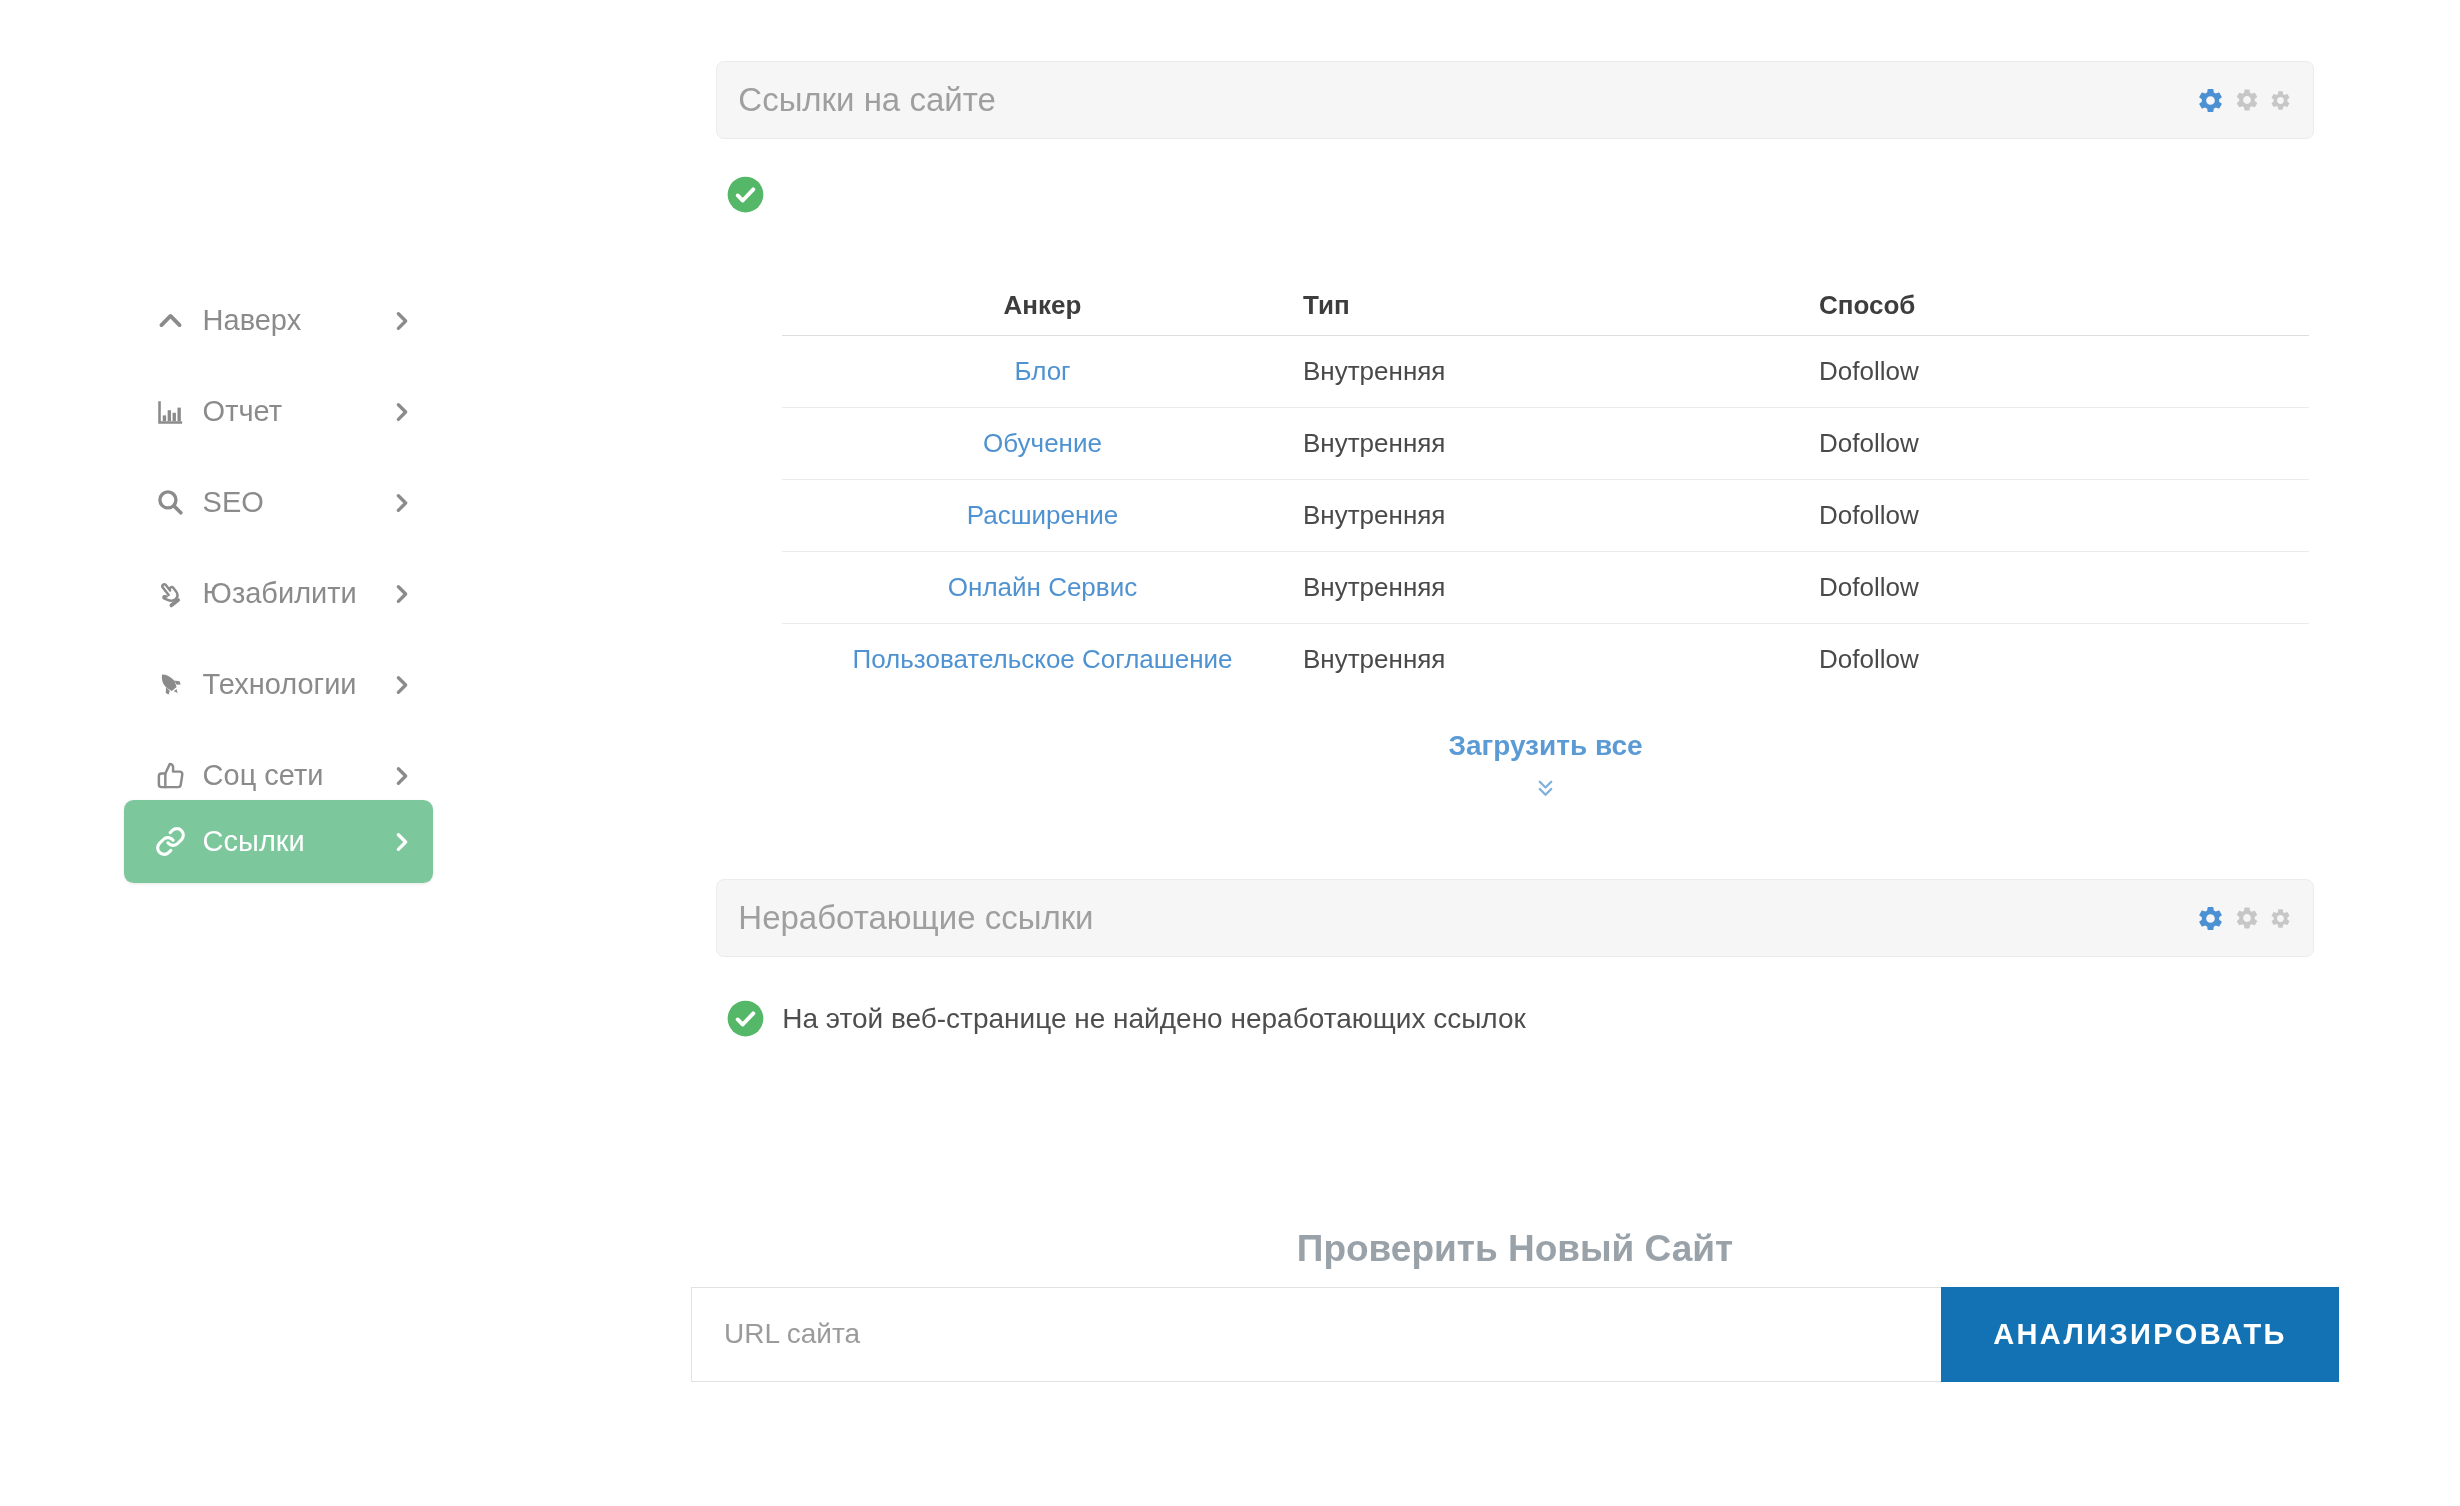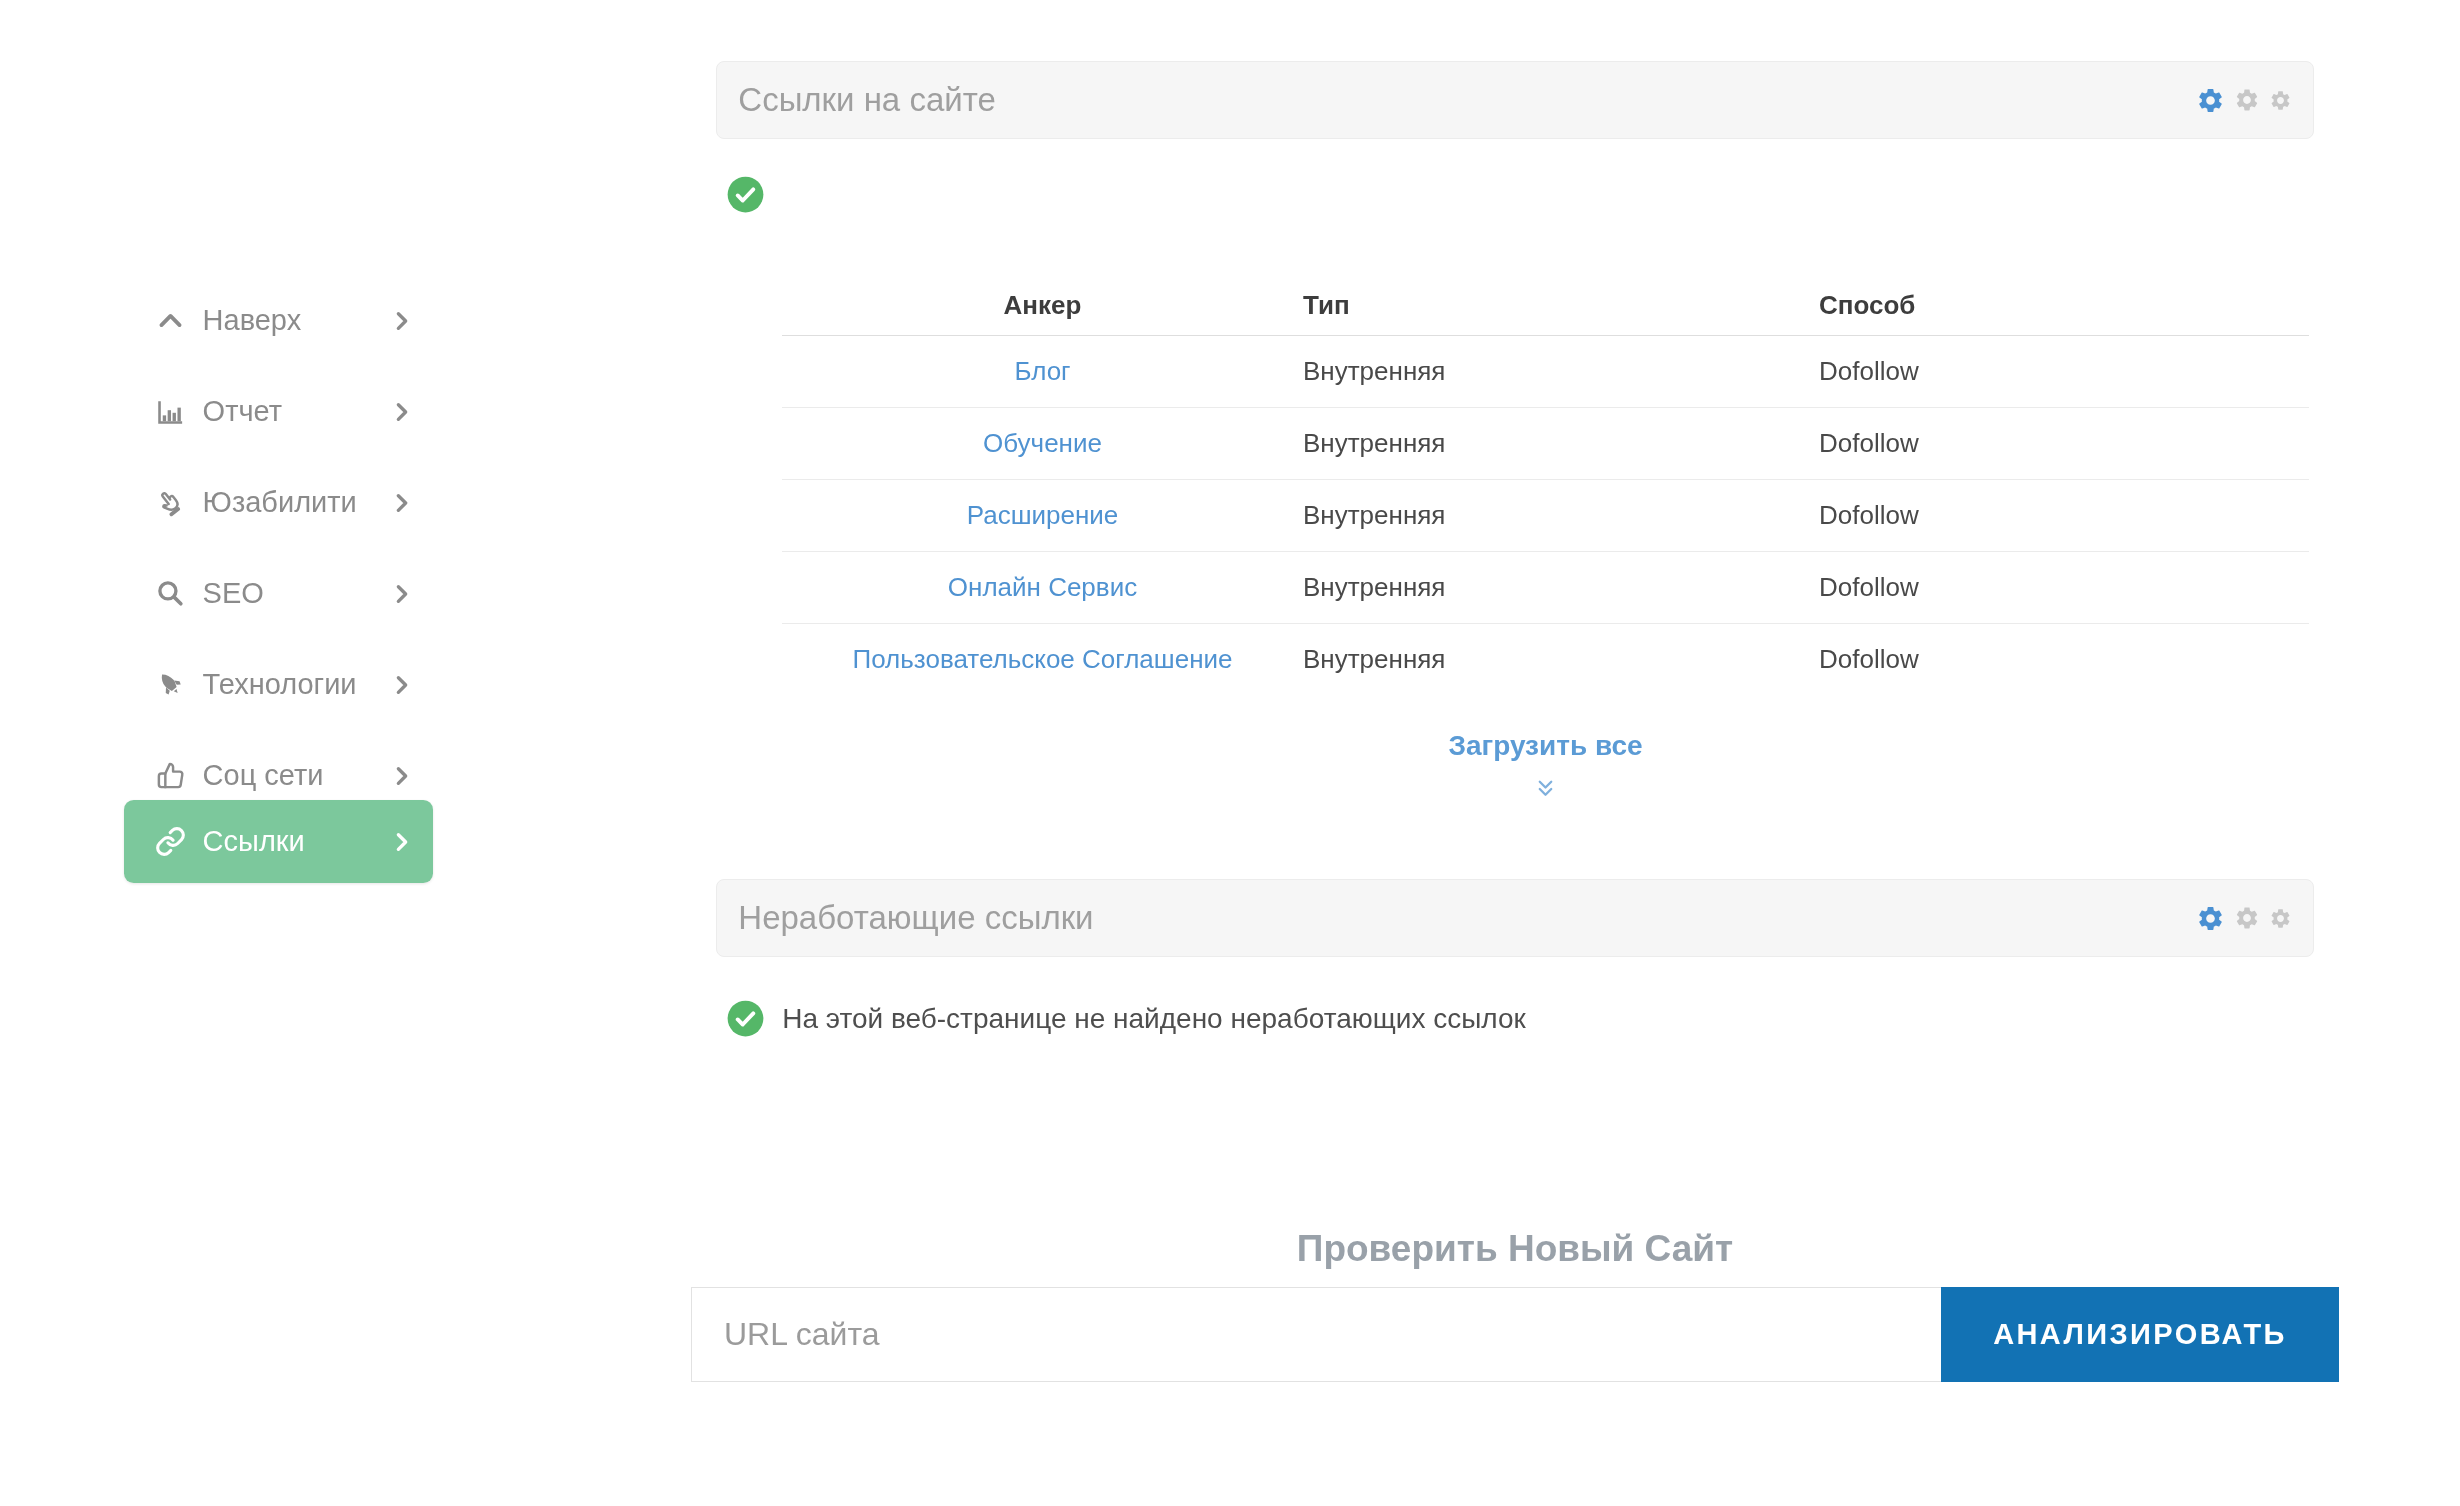--- a/index.html
+++ b/index.html
@@ -46,21 +46,21 @@
   .load-all{position:absolute;left:66px;top:730px;width:1527px;text-align:center;}
   .load-all-link{font-size:28px;font-weight:700;color:var(--load-more-blue,#5b9bd5);text-decoration:none;cursor:pointer;}
   .dc-wrap{margin-top:13.6px;}
   .dbl-chev{color:#7fb0dd;background:none;border:none;padding:0;cursor:pointer;}
   .dbl-chev svg{width:25px;height:25px;display:block;margin:0 auto;}
 
   
   .new-site{position:absolute;left:691px;top:1228px;width:1648px;}
   .ns-heading{margin:0;text-align:center;font-size:37px;font-weight:700;color:#99a1a9;line-height:41px;}
   .ns-form{display:flex;margin-top:17.5px;}
-  .url-input{flex:1;height:95px;border:1.9px solid #e2e2e2;border-right:none;padding:0 32px;font-size:32px;
+  .url-input{flex:1;height:95px;border:1.9px solid #e2e2e2;border-right:none;padding:0 32px;font-size:28px;
              color:#333;outline:none;box-sizing:border-box;font-family:inherit;border-radius:0;}
   .url-input::placeholder{color:#9b9b9b;}
   .analyze-btn{width:398px;height:95px;background:var(--button-blue,#1272b4);color:#fff;border:none;
                font-size:29px;font-weight:700;letter-spacing:2.4px;cursor:pointer;font-family:inherit;}
   .hidden-defs{position:absolute;width:0;height:0;overflow:hidden;}
 </style>
 </head>
 <body>
 
 <svg class="hidden-defs" aria-hidden="true">
@@ -110,42 +110,42 @@
       <span class="s-chev">
           <svg viewBox="0 0 26 26" width="25" height="25">
             <use href="#icon-chev-right"></use>
           </svg>
         </span>
     </div>
 
     <div class="side-item">
       <span class="s-icon">
         <svg viewBox="0 0 24 24">
+          <circle cx="10" cy="10" r="6.2" fill="none" stroke="currentColor" stroke-width="2.6"></circle>
+          <path d="M14.8 14.8 20 20" stroke="currentColor" stroke-width="2.8" stroke-linecap="round"></path>
+        </svg>
+      </span>
+      <span class="s-label">SEO</span>
+      <span class="s-chev">
+          <svg viewBox="0 0 26 26" width="25" height="25">
+            <use href="#icon-chev-right"></use>
+          </svg>
+        </span>
+    </div>
+
+    <div class="side-item">
+      <span class="s-icon">
+        <svg viewBox="0 0 24 24">
           <g transform="rotate(-38 12 12)" fill="none" stroke="currentColor" stroke-width="1.9" stroke-linecap="round" stroke-linejoin="round">
             <path d="M10.2 12V4.6a1.5 1.5 0 0 1 3 0V10m0 0c0-.9.7-1.6 1.6-1.6.9 0 1.6.7 1.6 1.6v3.2c0 2.6-1.3 4.6-4.4 4.6-2.4 0-3.6-1-4.8-3.2l-1.5-2.7c-.4-.8.5-1.6 1.3-1.1l1.2 1.2"></path>
             <path d="M7 19.6h6.5" stroke-width="3"></path>
           </g>
         </svg>
       </span>
       <span class="s-label">Юзабилити</span>
-      <span class="s-chev">
-          <svg viewBox="0 0 26 26" width="25" height="25">
-            <use href="#icon-chev-right"></use>
-          </svg>
-        </span>
-    </div>
-
-    <div class="side-item">
-      <span class="s-icon">
-        <svg viewBox="0 0 24 24">
-          <circle cx="10" cy="10" r="6.2" fill="none" stroke="currentColor" stroke-width="2.6"></circle>
-          <path d="M14.8 14.8 20 20" stroke="currentColor" stroke-width="2.8" stroke-linecap="round"></path>
-        </svg>
-      </span>
-      <span class="s-label">SEO</span>
       <span class="s-chev">
           <svg viewBox="0 0 26 26" width="25" height="25">
             <use href="#icon-chev-right"></use>
           </svg>
         </span>
     </div>
 
 
     <div class="side-item">
       <span class="s-icon">

